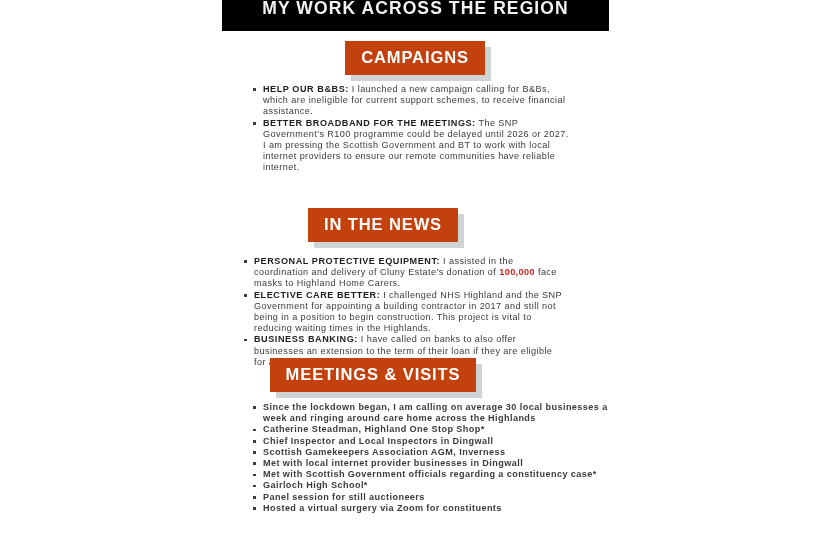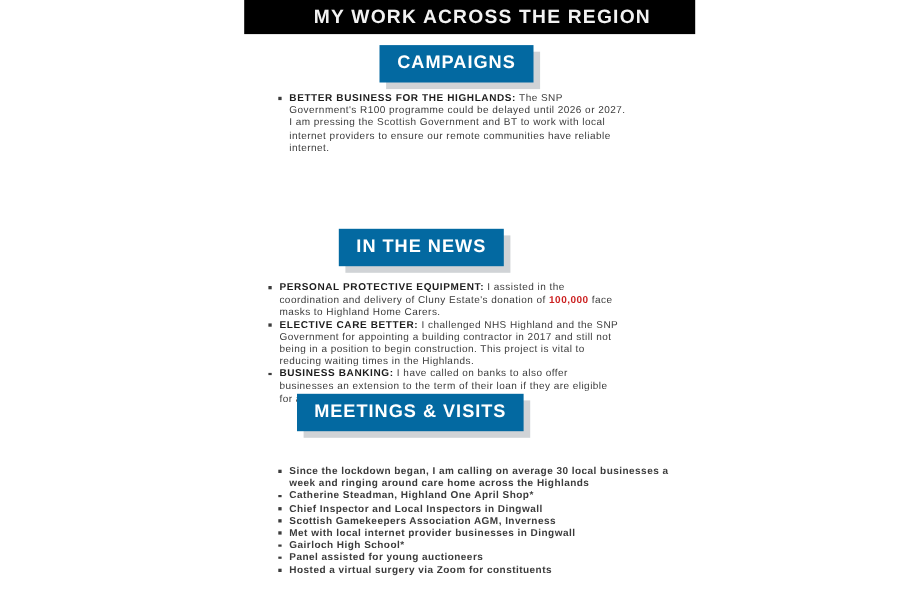--- a/index.html
+++ b/index.html
@@ -19,23 +19,21 @@
 
   
   .banner {
     position: absolute;
     left: 222px;
     top: 0;
     width: 387px;
     height: 31px;
     background: #000000;
     display: flex;
-    align-items: center;
     justify-content: center;
-    padding-left: 23px;
   }
   .banner-title {
     color: #f2f2f2;
     font-size: 17.5px;
     font-weight: bold;
     letter-spacing: 1.1px;
     line-height: 1;
     white-space: nowrap;
   }
 
@@ -51,21 +49,21 @@
     width: 830px;
   }
 
   
   .badge-wrap {
     display: flex;
     justify-content: center;
   }
   .badge {
     position: relative;
-    background: #0369a1;
+    background: #c2410c;
     color: #ffffff;
     font-weight: bold;
     font-size: 16.5px;
     letter-spacing: 0.9px;
     line-height: 1;
     padding: 8px 16px 9px 16px;
     white-space: nowrap;
     box-shadow: 6px 6px 0 0 rgba(170,175,180,0.55);
   }
 
@@ -112,21 +110,21 @@
   }
   .list-news {
     position: absolute;
     left: 242px;
     top: 225px;
     width: 320px;
   }
   .list-meetings {
     position: absolute;
     left: 251px;
-    top: 392px;
+    top: 371px;
     width: 360px;
   }
   .list-meetings li {
     font-weight: bold;
     color: #1d1d1d;
     letter-spacing: 0.45px;
     line-height: 11.4px;
   }
   .list-meetings li::before {
     background: #1d1d1d;
@@ -156,21 +154,24 @@
 <div class="content">
 
   <div class="section">
 
     <div class="badge-wrap badge-campaigns">
       <div class="badge">CAMPAIGNS</div>
     </div>
 
     <ul class="bullets list-campaigns">
       <li>
-        <span class="lead">BETTER BUSINESS FOR THE HIGHLANDS:</span><span> The SNP Government's R100 programme could be delayed until 2026 or 2027. I am pressing the Scottish Government and BT to work with local internet providers to ensure our remote communities have reliable internet.</span>
+        <span class="lead">HELP OUR B&amp;BS:</span><span> I launched a new campaign calling for B&amp;Bs, which are ineligible for current support schemes, to receive financial assistance.</span>
+      </li>
+      <li>
+        <span class="lead">BETTER BROADBAND FOR THE MEETINGS:</span><span> The SNP Government's R100 programme could be delayed until 2026 or 2027. I am pressing the Scottish Government and BT to work with local internet providers to ensure our remote communities have reliable internet.</span>
       </li>
     </ul>
   </div>
 
   <div class="section">
 
     <div class="badge-wrap badge-news">
       <div class="badge">IN THE NEWS</div>
     </div>
 
@@ -189,24 +190,25 @@
 
   <div class="section">
 
     <div class="badge-wrap badge-meetings">
       <div class="badge">MEETINGS &amp; VISITS</div>
     </div>
 
     <div class="list-meetings">
       <ul class="bullets">
         <li>Since the lockdown began, I am calling on average 30 local businesses a week and ringing around care home across the Highlands</li>
-        <li>Catherine Steadman, Highland One April Shop*</li>
+        <li>Catherine Steadman, Highland One Stop Shop*</li>
         <li>Chief Inspector and Local Inspectors in Dingwall</li>
         <li>Scottish Gamekeepers Association AGM, Inverness</li>
         <li>Met with local internet provider businesses in Dingwall</li>
+        <li>Met with Scottish Government officials regarding a constituency case*</li>
         <li>Gairloch High School*</li>
-        <li>Panel assisted for young auctioneers</li>
+        <li>Panel session for still auctioneers</li>
         <li>Hosted a virtual surgery via Zoom for constituents</li>
       </ul>
     </div>
   </div>
 
 </div>
 
 </body></html>

